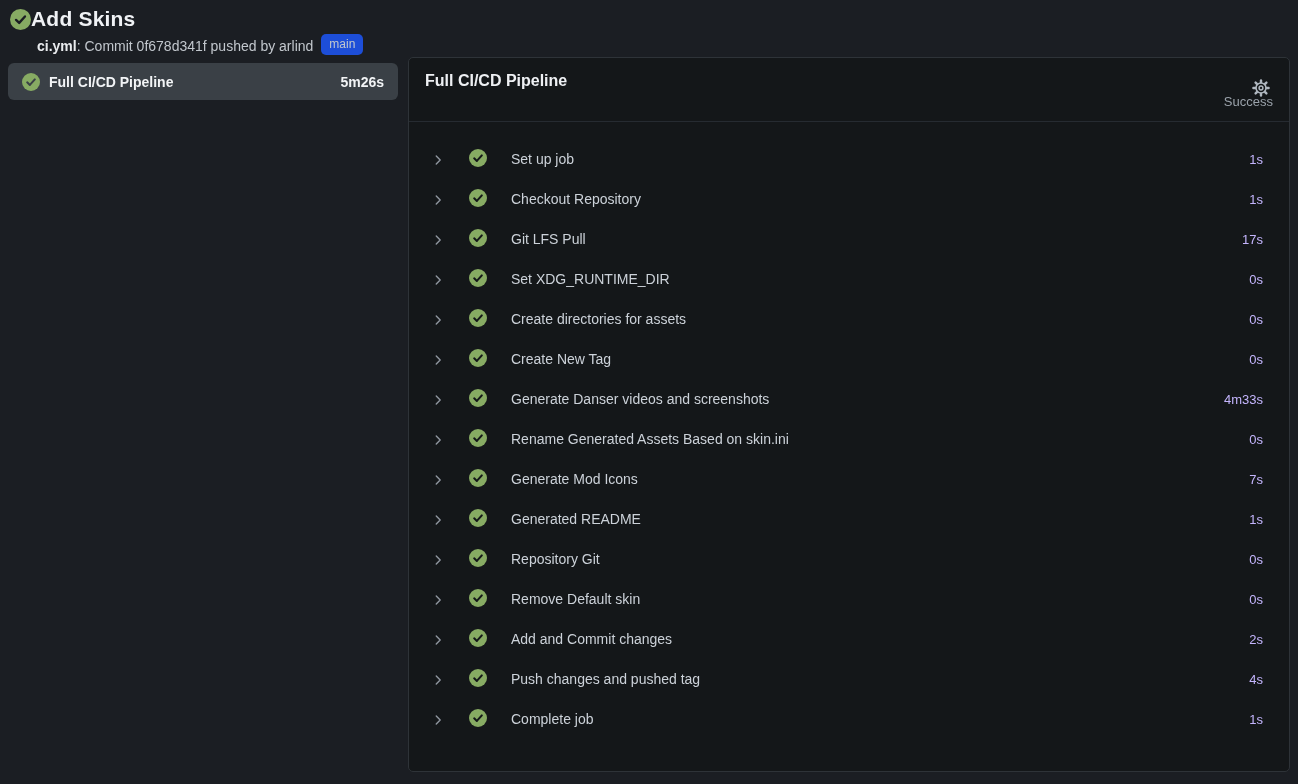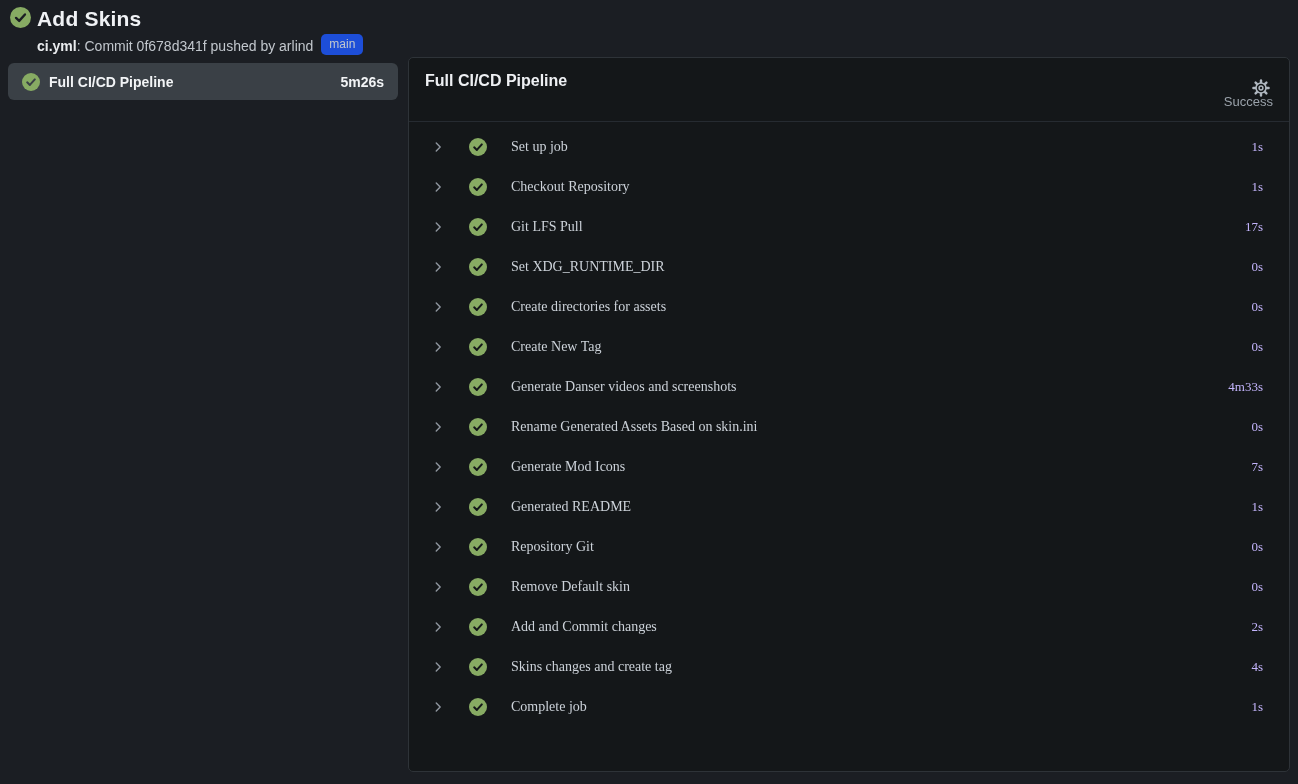--- a/index.html
+++ b/index.html
@@ -8,21 +8,21 @@
     position:relative;
     background:#1b1e23;
     font-family:"Liberation Sans","DejaVu Sans",sans-serif;
     color:#ccd2d9;
     overflow:hidden;
   }
   svg { display:block; }
 
   
   .run-header { position:absolute; left:10px; top:7px; }
-  .run-title-row { display:flex; gap:6px; }
+  .run-title-row { display:flex; align-items:center; }
   .run-title { font-size:21px; font-weight:600; color:#f0f2f5; letter-spacing:.2px; }
   .run-subtitle {
     margin-left:27px; margin-top:3px;
     font-size:14px; color:#c2c7cd; line-height:18px;
     display:flex; align-items:flex-end;
   }
   .wf-file { font-weight:700; color:#e9ebee; }
   .branch-badge {
     display:inline-block; margin-left:8px;
     background:#1d4ed8; color:#c0c7ce;
@@ -58,24 +58,23 @@
   .panel-title { font-size:16px; font-weight:600; color:#eef0f3; line-height:22px; }
   .panel-status { font-size:13px; color:#9aa2aa; line-height:18px; margin-top:1px;text-align:right; }
   .gear-btn {
     position:absolute; right:19px; top:21px;
     background:none; border:none; padding:0; cursor:pointer;
   }
 
   .steps { padding:5px 0; }
   .step-row {
     height:40px;
-    display:flex; align-items:center; gap:24px;
+    display:flex; align-items:flex-end; gap:24px;
     padding:0 26px 0 22px;
     cursor:pointer;
-    font-family:Liberation Serif, serif;
   }
   .step-name { font-size:14px; color:#ccd2d9; }
   .step-duration { margin-left:auto; font-size:13px; color:#c4b5fd; }
   .chev { flex:0 0 auto; }
   .check { flex:0 0 auto; }
 </style>
 </head>
 <body>
 
 <div class="run-header">
@@ -346,21 +345,21 @@
       <svg width="14" height="14" viewBox="0 0 16 16">
         <path d="M6 3.5 L10.5 8 L6 12.5" stroke="#9097a0" stroke-width="1.6" fill="none" stroke-linecap="round" stroke-linejoin="round"></path>
       </svg>
     </span>
     <span class="check">
       <svg width="18" height="18" viewBox="0 0 16 16">
         <circle cx="8" cy="8" r="8" fill="#87ab63"></circle>
         <path d="M4.6 8.3 L7 10.6 L11.4 5.7" stroke="#141719" stroke-width="1.8" fill="none" stroke-linecap="round" stroke-linejoin="round"></path>
       </svg>
     </span>
-    <span class="step-name">Skins changes and create tag</span>
+    <span class="step-name">Push changes and pushed tag</span>
     <span class="step-duration">4s</span>
   </div>
 
   <div class="step-row">
     <span class="chev">
       <svg width="14" height="14" viewBox="0 0 16 16">
         <path d="M6 3.5 L10.5 8 L6 12.5" stroke="#9097a0" stroke-width="1.6" fill="none" stroke-linecap="round" stroke-linejoin="round"></path>
       </svg>
     </span>
     <span class="check">

